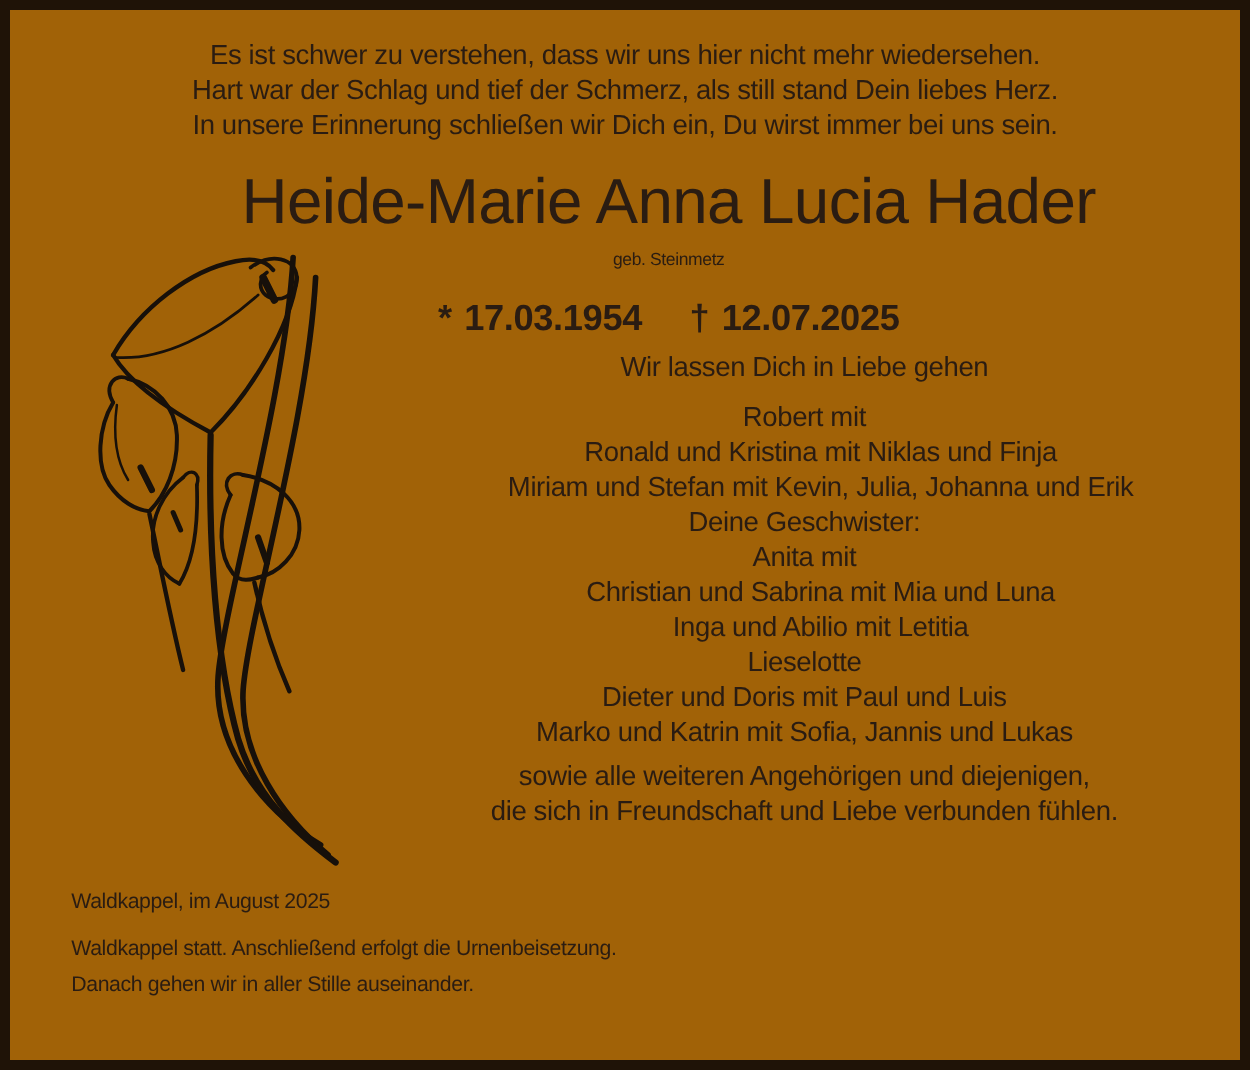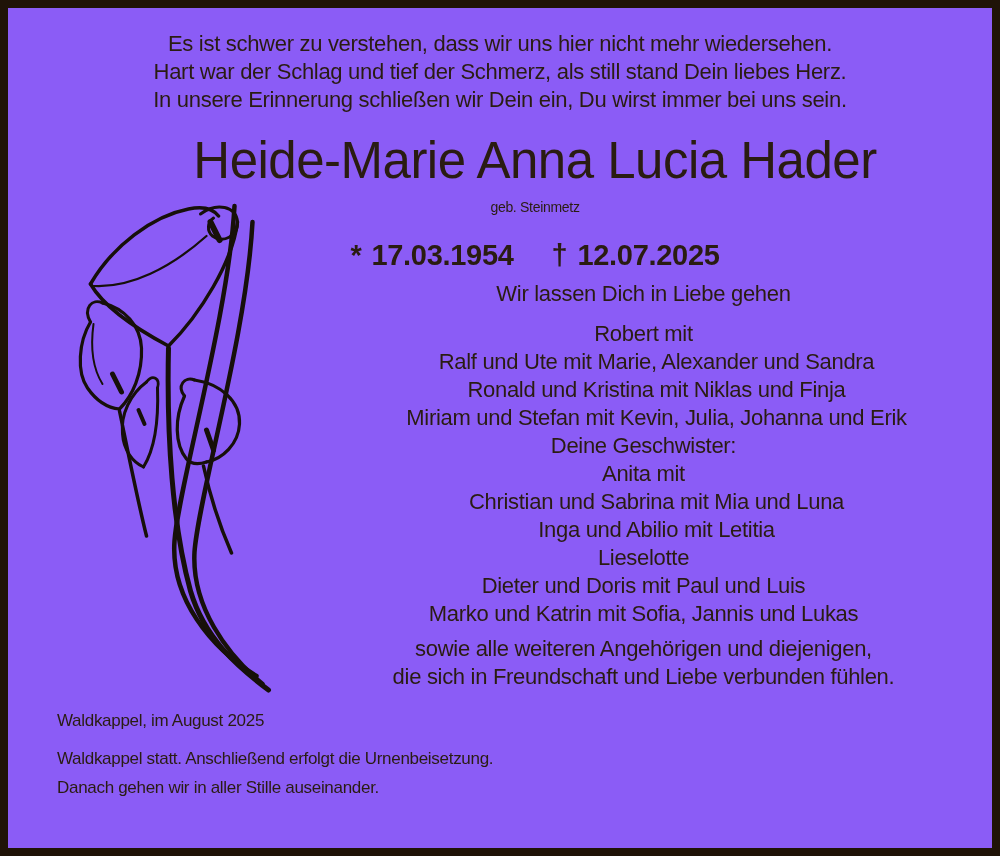--- a/index.html
+++ b/index.html
@@ -1,21 +1,21 @@
 <!DOCTYPE html>
 <html><head>
 <meta charset="utf-8">
 <style>
   html,body{margin:0;padding:0;background:#ffffff;}
   .page{
     position:relative;
     width:1000px;height:856px;
     box-sizing:border-box;
     border:8px solid #1f1307;
-    background:#8b5cf6;
+    background:#a16207;
     font-family:"Liberation Sans", sans-serif;
     color:#2a1c12;
     overflow:hidden;
   }
   .epigraph{
     position:absolute;top:22px;left:0;right:0;
     text-align:center;
     font-size:22px;line-height:28px;letter-spacing:-0.3px;
   }
   .header{
@@ -58,21 +58,21 @@
   }
 </style>
 </head>
 <body>
 
 <div class="page">
 
   <div class="epigraph">
     <div>Es ist schwer zu verstehen, dass wir uns hier nicht mehr wiedersehen.</div>
     <div>Hart war der Schlag und tief der Schmerz, als still stand Dein liebes Herz.</div>
-    <div>In unsere Erinnerung schließen wir Dein ein, Du wirst immer bei uns sein.</div>
+    <div>In unsere Erinnerung schließen wir Dich ein, Du wirst immer bei uns sein.</div>
   </div>
 
   <div class="header">
     <h1 class="deceased-name">Heide-Marie Anna Lucia Hader</h1>
     <div class="maiden-name">geb. Steinmetz</div>
     <div class="dates">
       <span class="sym">*</span><span class="smallgap"></span><span>17.03.1954</span><span class="gap"></span><span class="sym">†</span><span class="smallgap"></span><span>12.07.2025</span>
     </div>
   </div>
 
@@ -105,21 +105,20 @@
     <path d="M134,184 C160,188 180,205 179,228 C178,248 162,263 146,266" stroke-width="3.2"></path>
     <path d="M124,200 C114,222 114,248 126,263 C132,270 140,268 146,266" stroke-width="3.2"></path>
     <path d="M146,234 L153,254" stroke-width="5"></path>
     <path d="M143,270 C150,302 160,332 171,357" stroke-width="3.5"></path>
   </svg>
 
   <div class="family">
     <div class="farewell">Wir lassen Dich in Liebe gehen</div>
     <div class="mourners">
       <div>Robert mit</div>
-      <div class="indent">Ralf und Ute mit Marie, Alexander und Sandra</div>
       <div class="indent">Ronald und Kristina mit Niklas und Finja</div>
       <div class="indent">Miriam und Stefan mit Kevin, Julia, Johanna und Erik</div>
       <div>Deine Geschwister:</div>
       <div>Anita mit</div>
       <div class="indent">Christian und Sabrina mit Mia und Luna</div>
       <div class="indent">Inga und Abilio mit Letitia</div>
       <div>Lieselotte</div>
       <div>Dieter und Doris mit Paul und Luis</div>
       <div>Marko und Katrin mit Sofia, Jannis und Lukas</div>
     </div>

